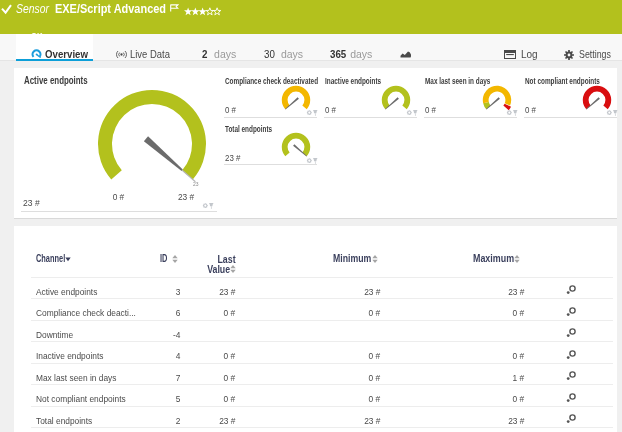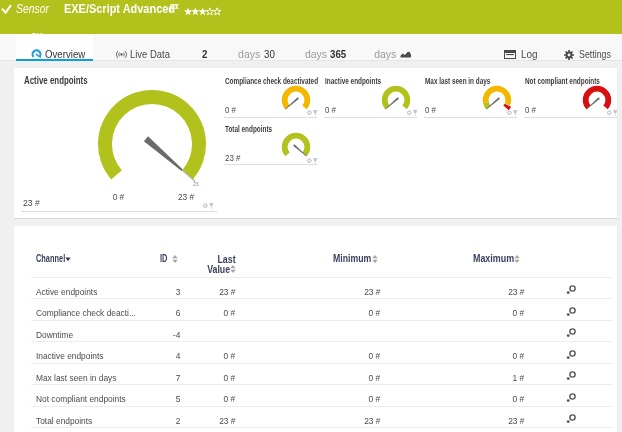--- a/index.html
+++ b/index.html
@@ -2,25 +2,25 @@
 <html><head><meta charset="utf-8">
 <style>
   html,body{margin:0;padding:0;}
   body{width:622px;height:432px;background:#f0f0f0;font-family:"Liberation Sans",sans-serif;position:relative;overflow:hidden;}
   .abs{position:absolute;}
   .t{display:inline-block;transform:scaleX(var(--sx,1));transform-origin:0 50%;white-space:nowrap;}
   .t.tr{transform-origin:100% 50%;}
   .t.tc{transform-origin:50% 50%;}
   #hdr{left:0;top:0;width:622px;height:34px;background:#b3c11d;color:#fff;}
   #hdr .sensor{left:16.4px;top:2.2px;font-size:12.5px;font-style:italic;}
-  #hdr .name{left:54.5px;top:2.3px;font-size:12.6px;font-weight:bold;margin-left:9px;}
+  #hdr .name{left:54.5px;top:2.3px;font-size:12.6px;font-weight:bold;}
   #hdr .ok{left:30.9px;top:31px;font-size:9px;font-weight:bold;}
   #tabs{left:0;top:34px;width:622px;height:26px;background:#f8f8f8;font-size:11px;color:#3d3d3d;border-bottom:1px solid #e5e5e5;}
   .tablbl{position:absolute;top:14px;white-space:nowrap;font-size:10.5px;color:#4a4a4a;}
-  .gy{color:#9a9a9a;margin-left:24px;}
+  .gy{color:#9a9a9a;}
   .panel{background:#fff;}
   #gpanel{left:14px;top:68px;width:603px;height:150px;border-bottom:1px solid #d9d9d9;}
   #tpanel{left:14px;top:226px;width:603px;height:206px;}
   .gtitle{position:absolute;font-size:10px;font-weight:bold;color:#3d3d3d;white-space:nowrap;}
   .gtitle.sm{font-size:9px;}
   .gval{position:absolute;font-size:9px;color:#4a4a4a;}
   .glab{position:absolute;font-size:9.3px;color:#4a4a4a;}
   .gline{position:absolute;height:1px;background:#dedede;}
   .th{position:absolute;font-size:10px;font-weight:bold;color:#3a3f5c;white-space:nowrap;}
   .td{position:absolute;font-size:9.5px;color:#4b4b4b;white-space:nowrap;}
@@ -48,21 +48,21 @@
 </div>
 <div id="tabs" class="abs">
   <div class="abs" style="left:16px;top:0;width:77px;height:24.8px;background:#fff;"></div>
   <div class="abs" style="left:15.5px;top:24.8px;width:77px;height:2.2px;background:#0d9fd8;"></div>
   <svg class="abs" style="left:30.8px;top:15.2px" width="11" height="9" viewBox="0 0 11 9">
     <g transform="translate(5.5,5.3)">
       <path d="M -3.77 3.28 A 5.0 5.0 0 1 1 3.77 3.28 L 2.19 1.9 A 2.9 2.9 0 1 0 -2.19 1.9 Z" fill="#1b9ddc"></path>
       <polygon points="-1.03,0.43 4.03,3.9 4.42,3.45 0.28,-1.08" fill="#1b9ddc"></polygon>
     </g>
   </svg>
-  <div class="tablbl" style="left:45px;font-weight:normal;color:#333;"><span class="t" style="--sx:0.92">Overview</span></div>
+  <div class="tablbl" style="left:45px;font-weight:bold;color:#333;"><span class="t" style="--sx:0.92">Overview</span></div>
   <svg class="abs" style="left:115.7px;top:16.3px" width="11" height="9" viewBox="0 0 11 9">
     <circle cx="5.5" cy="4.5" r="1.15" fill="#4a4a4a"></circle>
     <path d="M3.6 2.6 A2.7 2.7 0 0 0 3.6 6.4 M7.4 2.6 A2.7 2.7 0 0 1 7.4 6.4 M2 1 A4.9 4.9 0 0 0 2 8 M9 1 A4.9 4.9 0 0 1 9 8" fill="none" stroke="#4a4a4a" stroke-width="0.85"></path>
   </svg>
   <div class="tablbl" style="left:130px;"><span class="t" style="--sx:0.9">Live Data</span></div>
   <div class="tablbl" style="left:201.6px;font-weight:bold;color:#333;"><span class="t" style="--sx:0.93">2</span></div>
   <div class="tablbl gy" style="left:214.1px;"><span class="t" style="--sx:1">days</span></div>
   <div class="tablbl" style="left:263.5px;font-weight:normal;color:#333;"><span class="t" style="--sx:0.93">30</span></div>
   <div class="tablbl gy" style="left:280.9px;"><span class="t" style="--sx:1">days</span></div>
   <div class="tablbl" style="left:329.8px;font-weight:bold;color:#333;"><span class="t" style="--sx:0.93">365</span></div>

